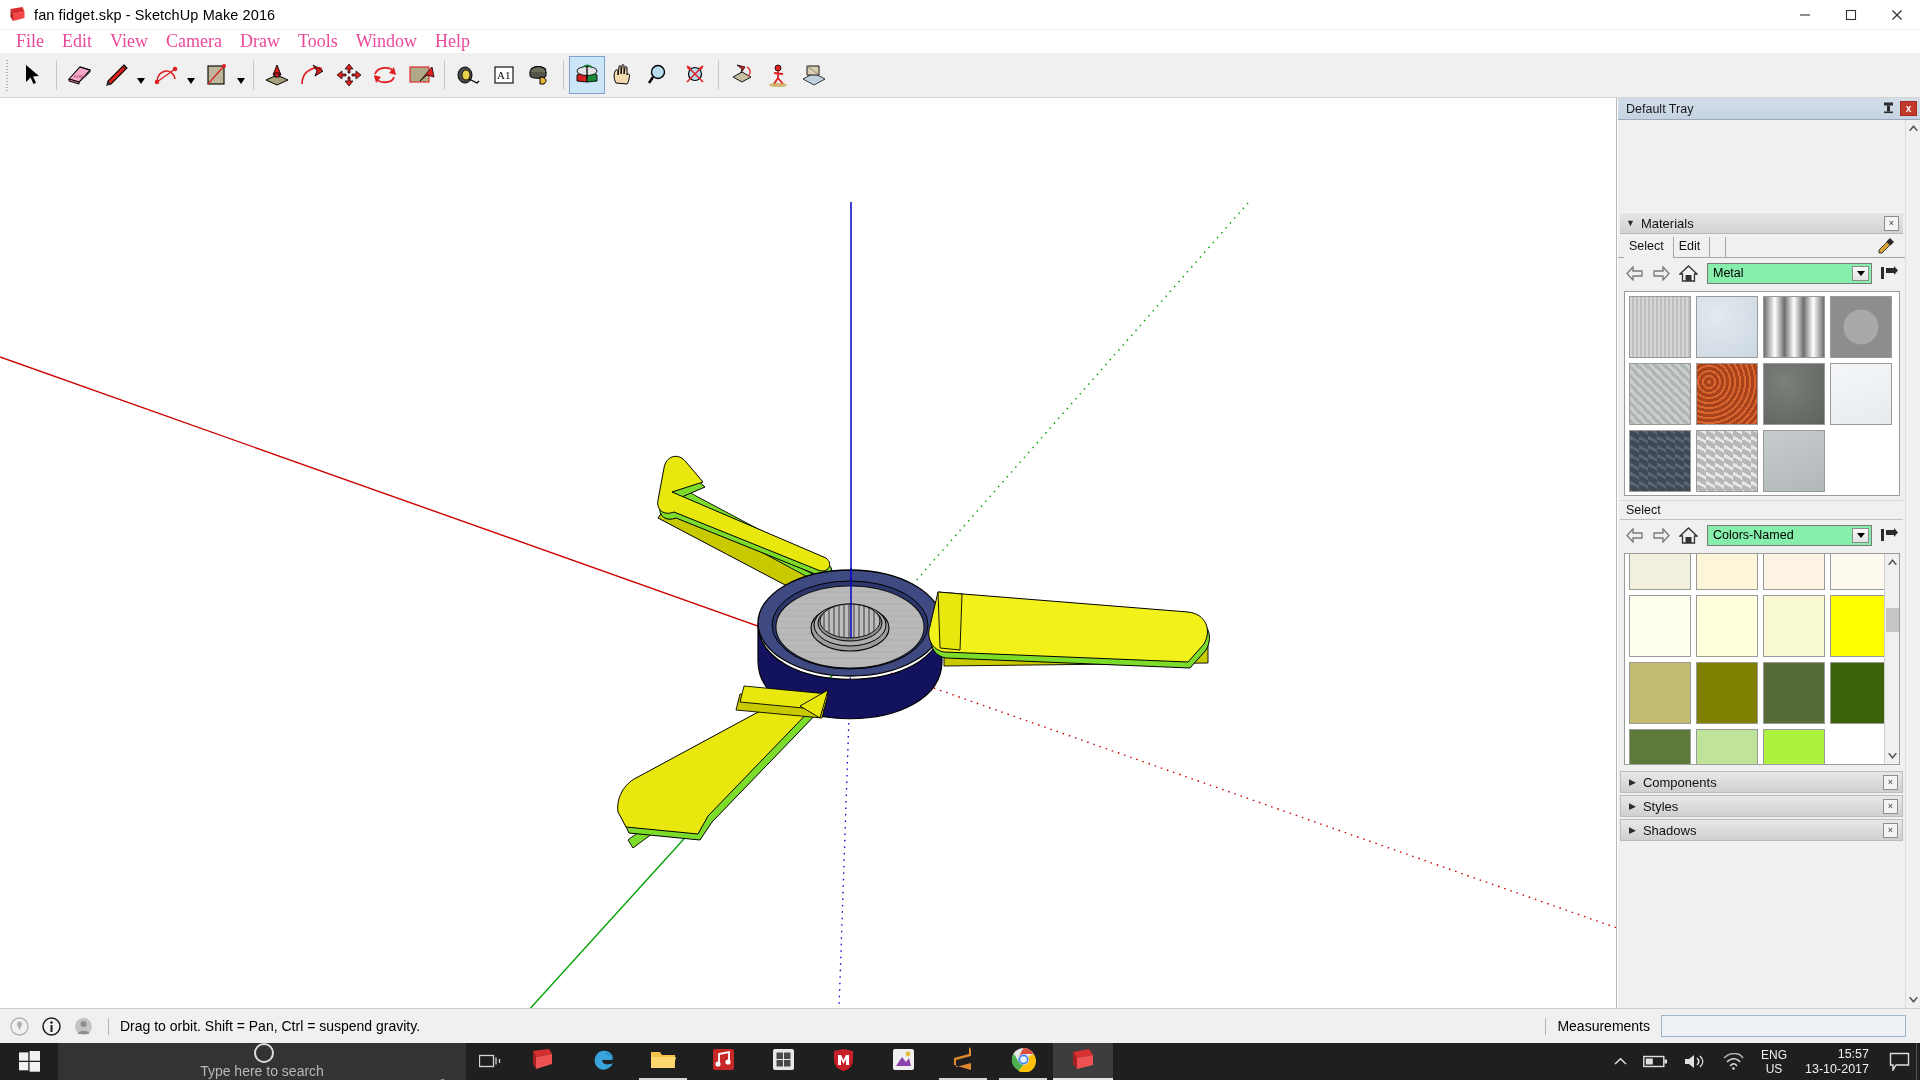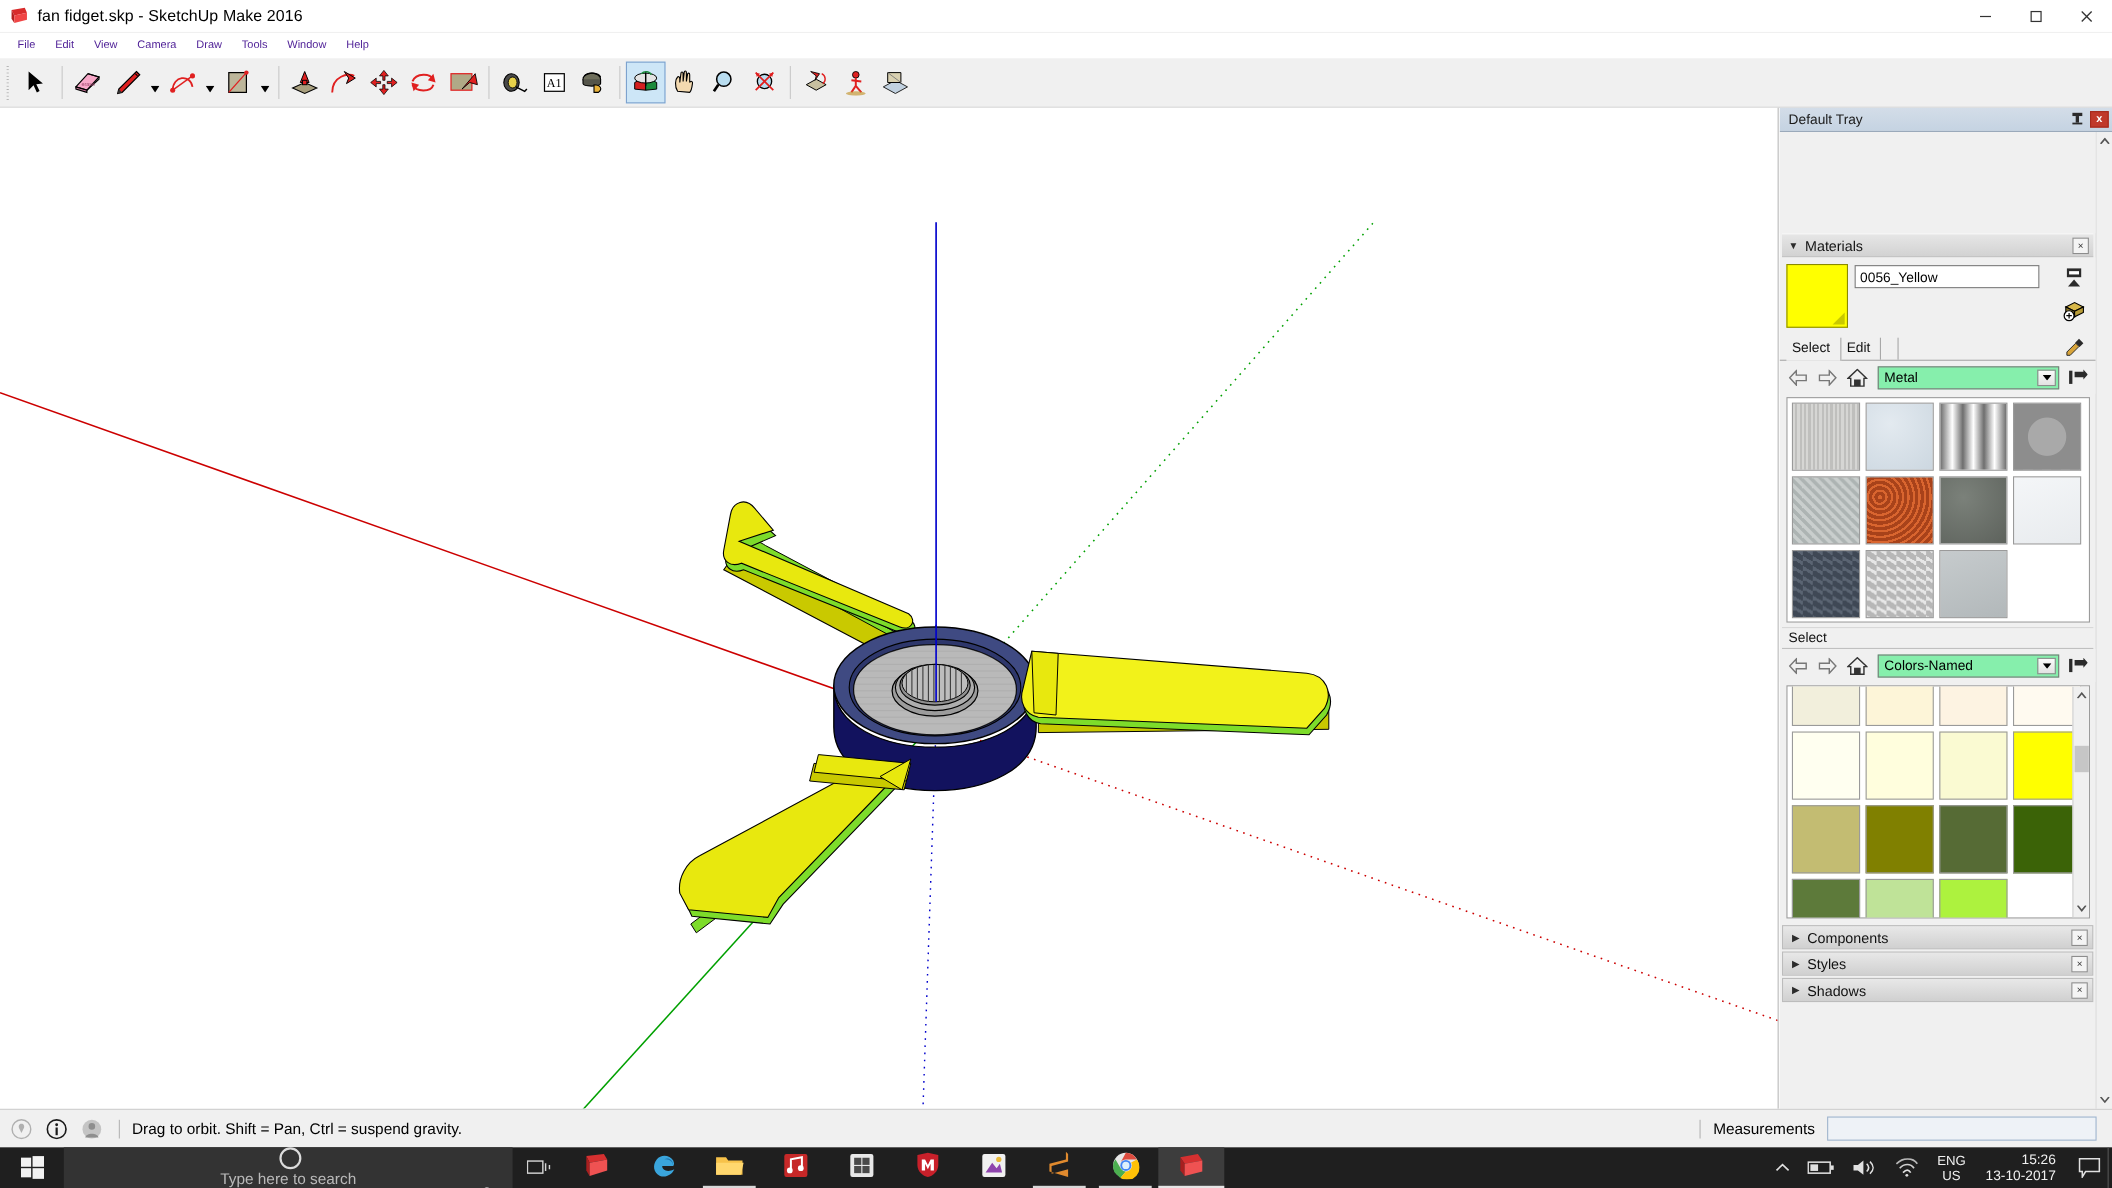--- a/index.html
+++ b/index.html
@@ -33,22 +33,22 @@
   }
   .winbtn svg { display: block; }
 
   
   .menubar {
     position: absolute; left: 0; top: 30px; width: 1920px; height: 23px;
     background: #ffffff; display: flex; align-items: center;
     padding-left: 7px;
   }
   .menuitem {
-    font-size: 10px; color: #4c1d95; padding: 2px 9px 3px 9px;
-    cursor: default; white-space: nowrap;
+    font-size: 18px; color: #ec4899; padding: 2px 9px 3px 9px;
+    cursor: default; white-space: nowrap; font-family: Liberation Serif, serif;
   }
 
   
   .toolbar {
     position: absolute; left: 0; top: 53px; width: 1920px; height: 45px;
     background: #f0f0f0; border-bottom: 1px solid #d4d4d4;
     display: flex; align-items: center;
   }
   .tb-grip {
     width: 9px; height: 32px; margin-left: 3px; margin-right: 3px;
@@ -692,44 +692,20 @@
 
       <div class="tray-content">
         <div class="tray-gap"></div>
 
         <div class="panel-head">
           <span class="tri">▼</span>
           <span class="ph-label">Materials</span>
           <span class="panel-x">×</span>
         </div>
 
-        <div class="mat-top">
-          <div class="mat-swatch-big" style="background: rgb(255, 255, 0);"></div>
-          <div class="mat-name-wrap">
-            <input class="mat-name-input" type="text" value="0056_Yellow" style="">
-          </div>
-          <div class="mat-side">
-            <span class="mat-side-btn">
-              <svg width="17" height="19" viewBox="0 0 17 19">
-                <rect x="2" y="1" width="13" height="8" fill="#2b2b2b"></rect>
-                <rect x="4" y="3.5" width="9" height="3" fill="#fff"></rect>
-                <path d="M8.5 11 L14 17.5 L3 17.5 Z" fill="#2b2b2b"></path>
-              </svg>
-            </span>
-            <span class="mat-side-btn">
-              <svg width="21" height="21" viewBox="0 0 21 21">
-                <path d="M3 7 L11 3 L19 7 L11 11 Z" fill="#d8b84a" stroke="#000" stroke-width="1"></path>
-                <path d="M3 7 L3 12 L11 16 L11 11 Z" fill="#8a7528" stroke="#000" stroke-width="1"></path>
-                <path d="M11 11 L19 7 L19 12 L11 16 Z" fill="#b89c38" stroke="#000" stroke-width="1"></path>
-                <circle cx="6" cy="15" r="4.5" fill="#fff" stroke="#000" stroke-width="1.1"></circle>
-                <path d="M6 12.5 L6 17.5 M3.5 15 L8.5 15" stroke="#000" stroke-width="1.1"></path>
-              </svg>
-            </span>
-          </div>
-        </div>
 
         <div class="tabs-row">
           <div class="tab active">Select</div>
           <div class="tab">Edit</div>
           <div class="tab-empty"></div>
           <span class="eyedrop">
             <svg width="19" height="19" viewBox="0 0 19 19">
               <path d="M13 2 L17 6 L13.5 9.5 L9.5 5.5 Z" fill="#2b2b2b"></path>
               <path d="M10 6 L13 9 L5 17 L2 17 L2 14 Z" fill="#d8a43a" stroke="#2b2b2b" stroke-width="0.9"></path>
             </svg>
@@ -1072,21 +1048,21 @@
           <path d="M5 9 C 9 4.5 15 4.5 18 9" fill="none" stroke="#cfcfcf" stroke-width="1.5"></path>
           <path d="M8 13 C 11 10 13 10 15 13" fill="none" stroke="#e0e0e0" stroke-width="1.5"></path>
           <circle cx="11.5" cy="15.5" r="1.3" fill="#e0e0e0"></circle>
         </svg>
       </span>
       <span class="tr-lang">
         <span>ENG</span>
         <span>US</span>
       </span>
       <span class="tr-clock">
-        <span>15:26</span>
+        <span>15:57</span>
         <span>13-10-2017</span>
       </span>
       <span class="tr-notif">
         <svg width="21" height="19" viewBox="0 0 21 19">
           <path d="M1.5 1.5 L19.5 1.5 L19.5 13 L7 13 L4 18 L4 13 L1.5 13 Z" fill="none" stroke="#e0e0e0" stroke-width="1.4"></path>
         </svg>
       </span>
       <span class="tr-edge"></span>
     </div>
   </div>

